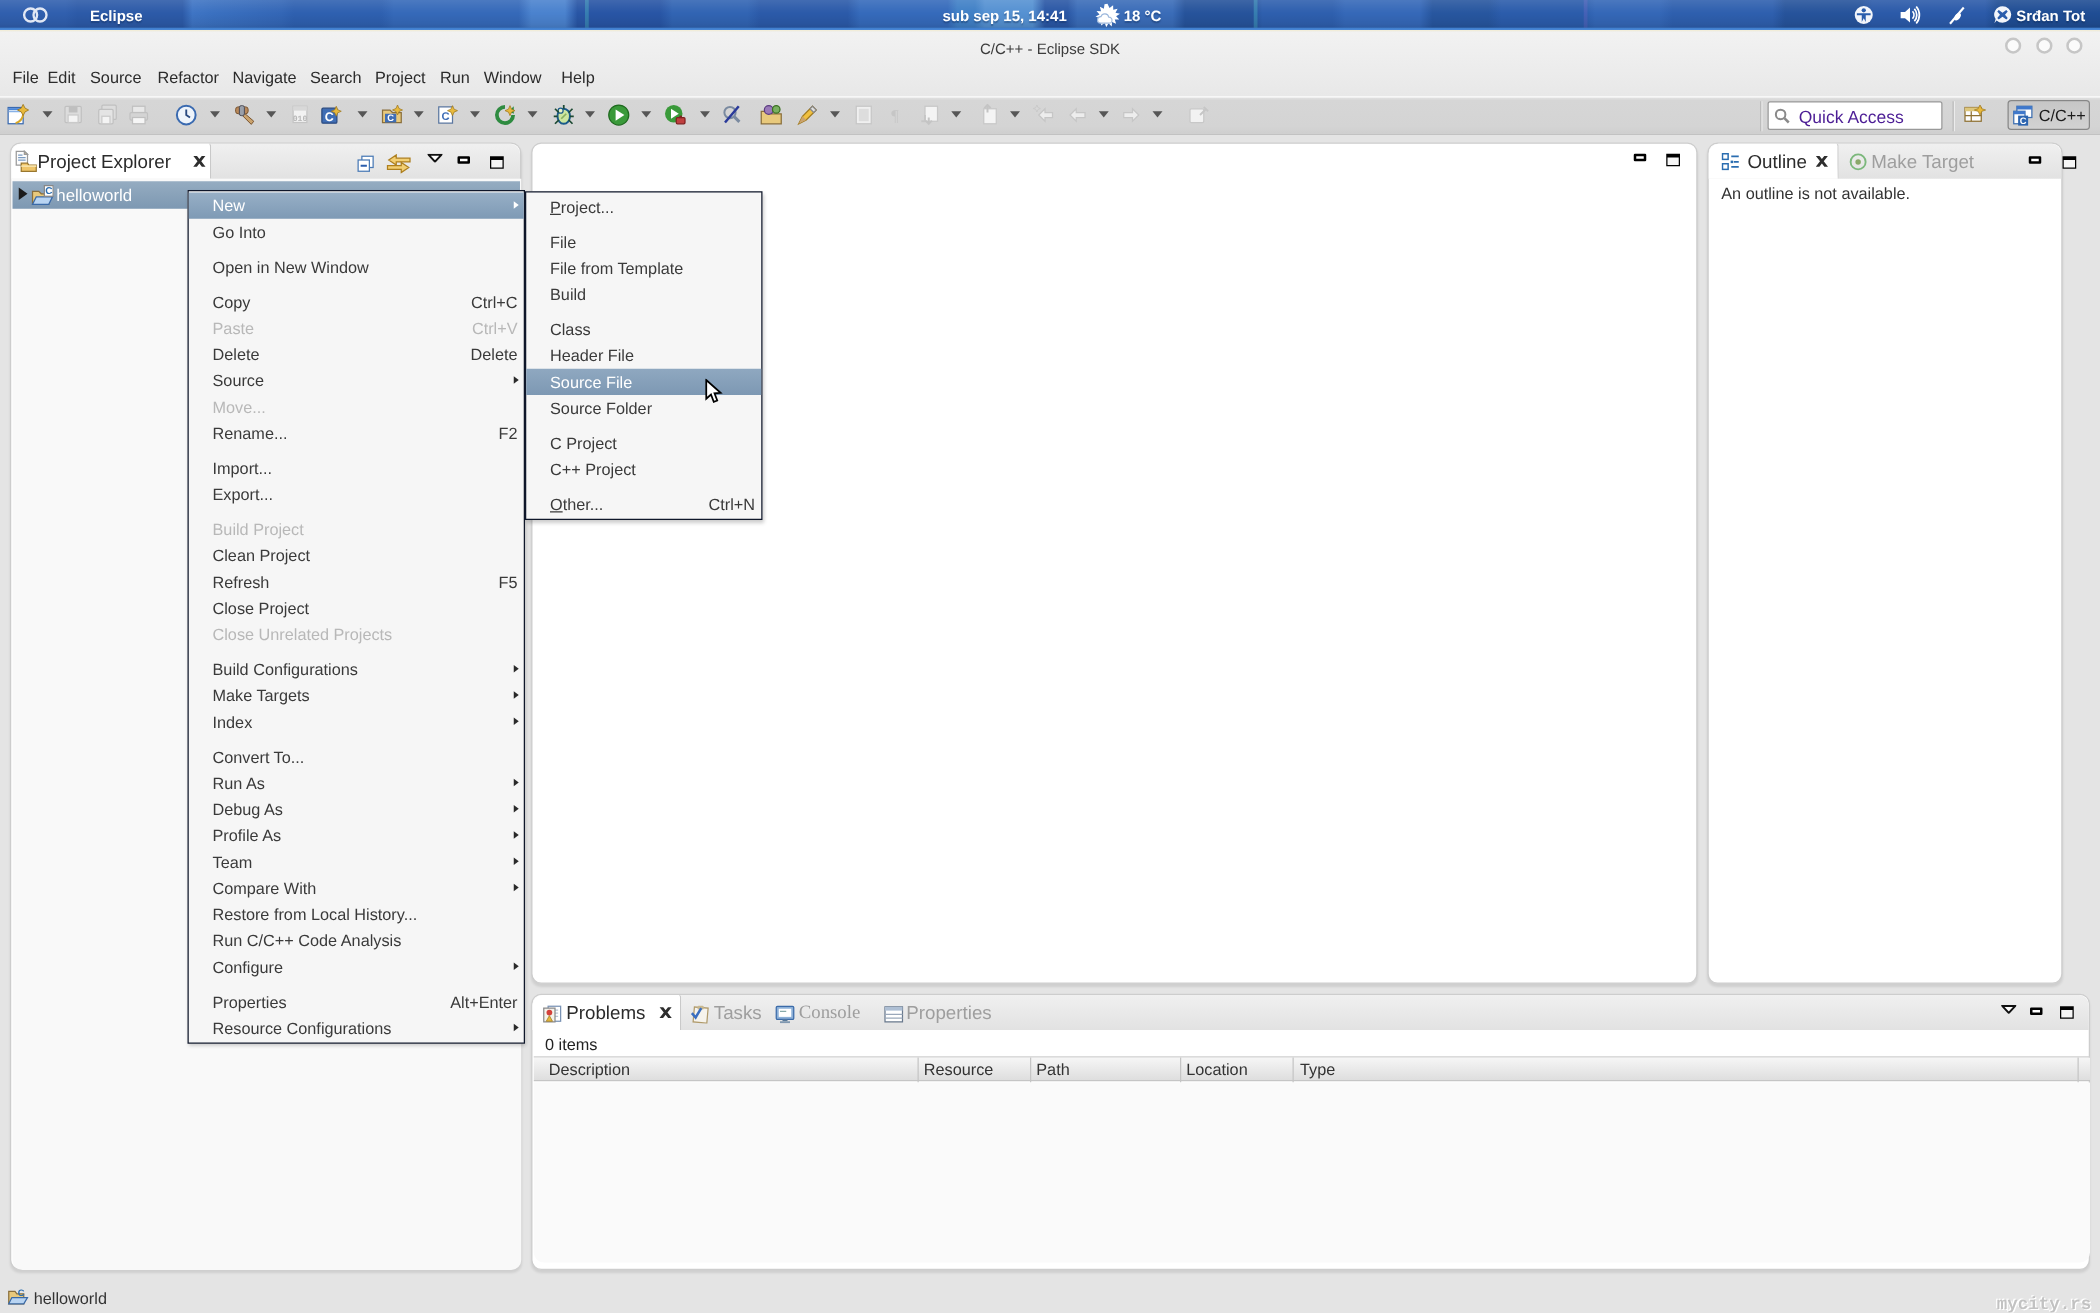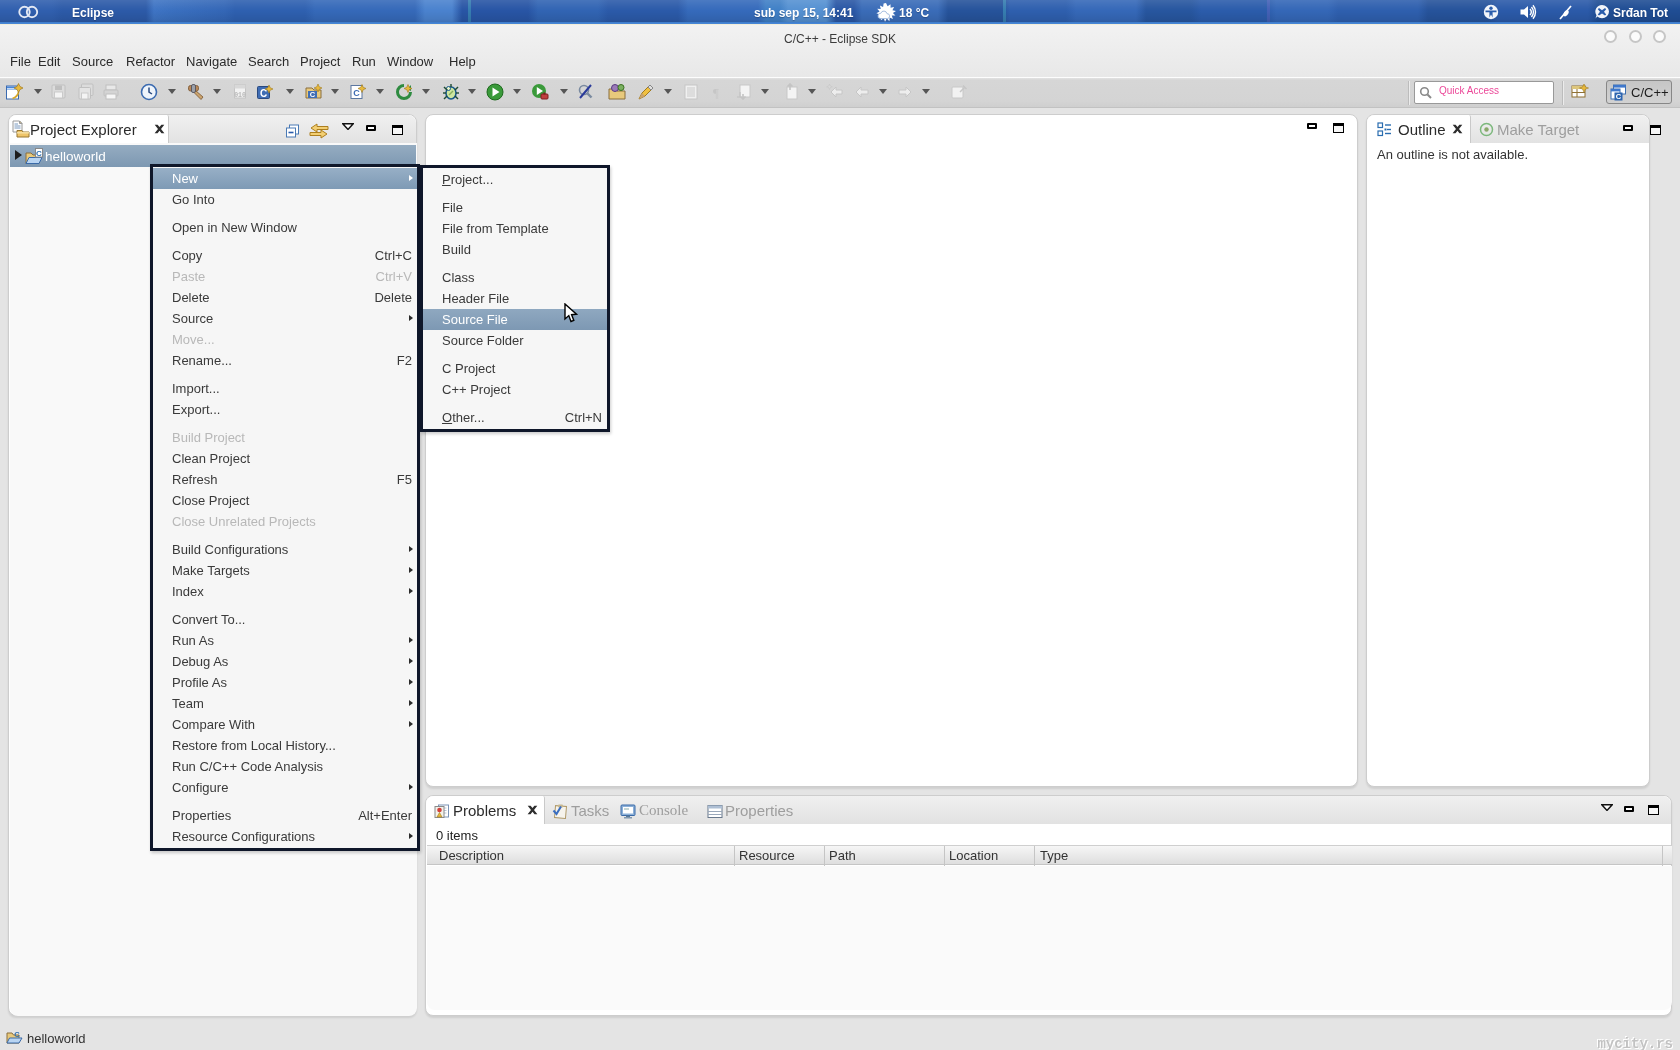--- a/index.html
+++ b/index.html
@@ -34,21 +34,21 @@
 .tab-active { position:absolute; top:0; height:28px; background:#fff; border-right:1px solid #c9c9c9; border-radius:8px 2px 0 0; }
 .tabtxt { font-size:15px; color:#2b2b2b; }
 .tabgray { font-size:15px; color:#9e9e9e; }
 
 
 .minico { position:absolute; width:10px; height:6px; border:2px solid #000; border-radius:1px; background:#fff; }
 .maxico { position:absolute; width:11px; height:10px; border:1.7px solid #000; border-top-width:3.4px; background:#f6f6f6; }
 .vmenu { position:absolute; width:12px; height:7px; }
 
 
-.menu { position:absolute; background:#f6f6f6; border:3px solid #0f172a; box-shadow:1px 2px 3px #00000033; z-index:50;margin-top:12px; }
+.menu { position:absolute; background:#f6f6f6; border:1px solid #0f172a; box-shadow:1px 2px 3px #00000033; z-index:50; }
 .mi { position:relative; height:21px; line-height:21px; padding-left:19px; font-size:13px; color:#3a3a3a; white-space:nowrap; }
 .mi .accel { position:absolute; right:5px; top:0; }
 .mi .sub { position:absolute; right:4px; top:7px; width:0; height:0; border-top:3.5px solid transparent; border-bottom:3.5px solid transparent; border-left:4.5px solid #2a2a2a; }
 .mi.dis { color:#b8b8b8; }
 .mi.hl { background:linear-gradient(#97afc6,#7e9ab5); color:#fff; }
 .msep { height:7px; }
 
 
 .treerow-sel { position:absolute; background:linear-gradient(#95acc1,#7d98b2); color:#fff; }
 </style>
@@ -267,21 +267,21 @@
           <rect x="2" y="4" width="11" height="11" rx="1" fill="#f2f2f2" stroke="#c8c8c8"></rect>
           <path d="M10 9 L15 4 M13 2.5 L16.5 6" stroke="#c6c6c6" stroke-width="1.5" fill="none"></path>
         </svg></div>
     </div>
   <div class="tsep" style="left:1408px;"></div>
   <div class="abs" style="left:1414px;top:3px;width:140px;height:23px;background:#fff;border:1px solid #999;border-radius:2px;">
     <svg style="position:absolute;left:4px;top:4px;" width="14" height="14" viewBox="0 0 14 14">
       <circle cx="5.5" cy="5.5" r="3.8" fill="none" stroke="#8a8a8a" stroke-width="1.6"></circle>
       <line x1="8.5" y1="8.5" x2="12" y2="12" stroke="#8a8a8a" stroke-width="2"></line>
     </svg>
-    <span style="position:absolute;left:24px;top:3px;color:#ec4899;font-size:10px;">Quick Access</span>
+    <span style="position:absolute;left:24px;top:3px;color:#4c1d95;font-size:14px;">Quick Access</span>
   </div>
   <div class="tsep" style="left:1562px;"></div>
   <div class="ticon" style="left:1571px;">
     <svg width="18" height="18" viewBox="0 0 18 18">
       <rect x="1" y="3" width="13" height="11" fill="#fdfdfd" stroke="#8f7133" stroke-width="1"></rect>
       <rect x="1" y="3" width="13" height="3" fill="#ddc67c"></rect>
       <line x1="6" y1="6" x2="6" y2="14" stroke="#8f7133"></line>
       <line x1="1" y1="9.5" x2="14" y2="9.5" stroke="#8f7133"></line>
       <path d="M13 1 L14.5 4 L17.5 5 L14.5 6 L13 9 L11.5 6 L8.5 5 L11.5 4 Z" fill="#e8b93c" stroke="#a07a1f" stroke-width="0.6"></path>
     </svg>

